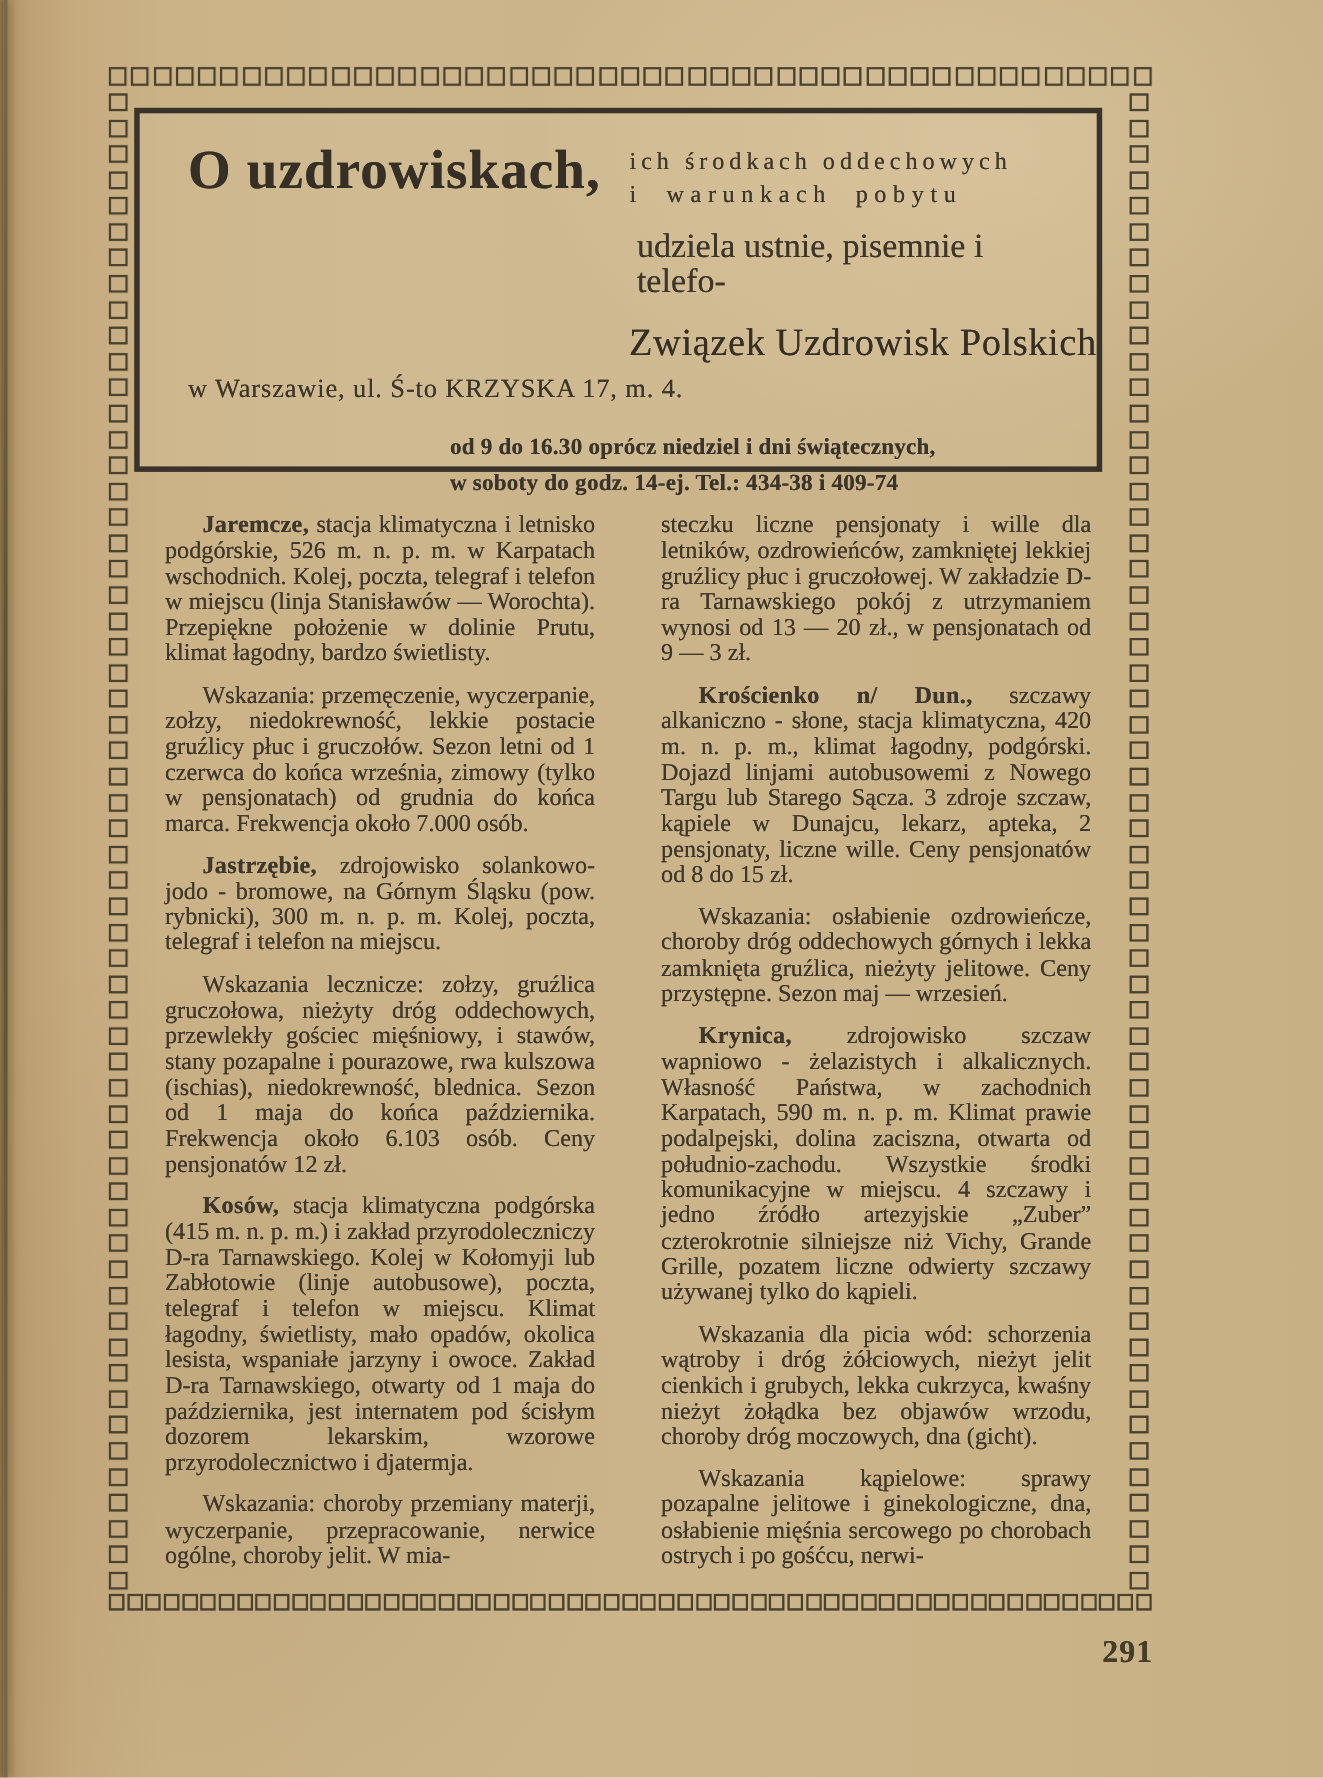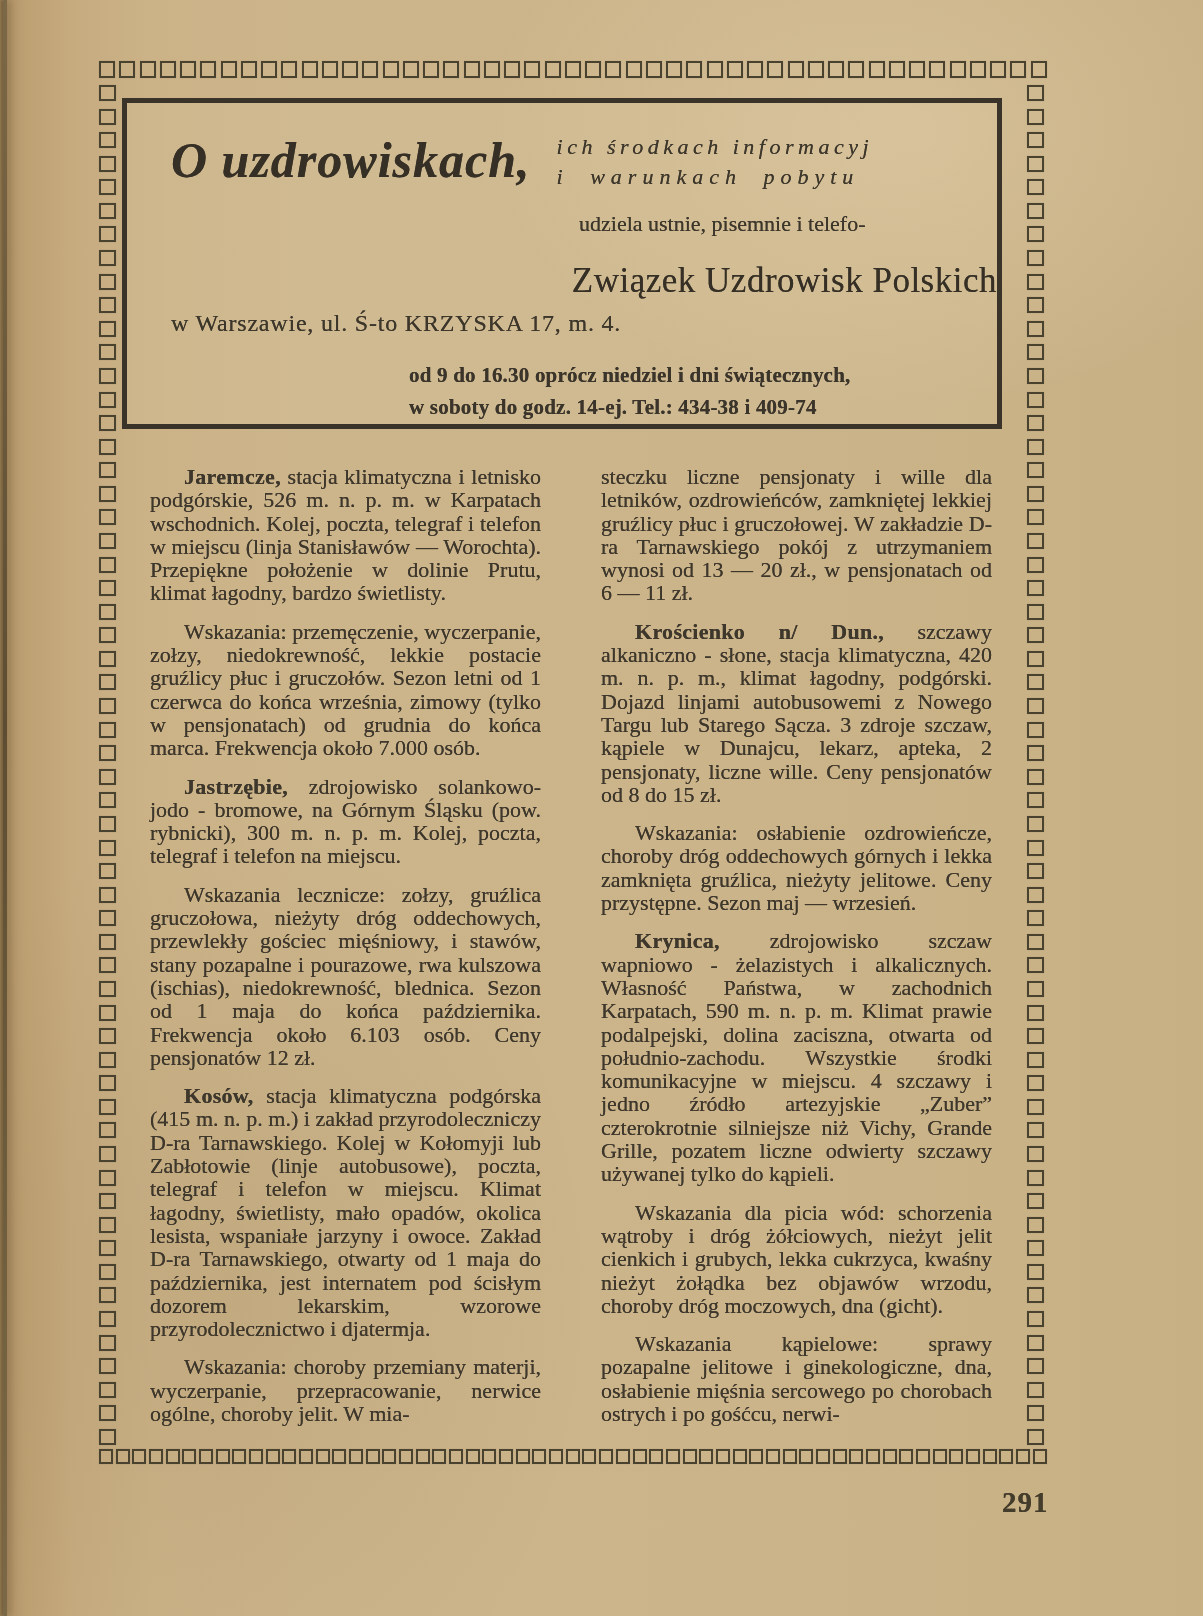--- a/index.html
+++ b/index.html
@@ -24,26 +24,26 @@
   .sq-bottom{left:99px;top:1449px;width:948px;height:15px;}
   .sq-bottom i{width:14px;height:15px;}
   .sq-left,.sq-right{flex-direction:column;top:85px;height:1360px;width:17px;}
   .sq-left{left:99px;}
   .sq-right{left:1027px;}
   .sq-left i,.sq-right i{width:17px;height:16px;}
   
   .ad-box{position:absolute;left:122px;top:98px;width:880px;height:331px;box-sizing:border-box;
     border:5px solid #39332a;background:rgba(255,248,224,.07);
     text-shadow:0 0 .6px rgba(56,49,38,.85);}
-  .ad-head{display:flex;align-items:center;margin:25px 16px 0 44px;font-style:italic;}
+  .ad-head{display:flex;align-items:flex-start;margin:25px 16px 0 44px;}
   .ad-title{margin:0;font-size:50px;line-height:52px;font-weight:bold;letter-spacing:1px;color:#352f25;}
   .ad-sub{margin-left:26px;padding-top:4px;font-size:22px;line-height:30px;white-space:nowrap;}
   .ad-sub .l1{letter-spacing:4.5px;}
   .ad-sub .l2{letter-spacing:6px;word-spacing:10px;}
-  .ad-info{width:396px;margin:16px 22px 0 auto;font-size:22px;line-height:31px;}
+  .ad-info{width:396px;margin:16px 22px 0 auto;font-size:31px;line-height:31px;}
   .ad-info .l2{word-spacing:24px;}
   .ad-org{margin:22px 0 0 44px;font-size:35px;letter-spacing:.5px;color:#352f25;text-align:right;}
   .ad-addr{margin:9px 0 0 44px;font-size:24px;letter-spacing:.8px;}
   .ad-hours{margin:22px 0 0 282px;font-size:21px;line-height:32px;font-weight:bold;letter-spacing:.2px;color:#3a342a;}
   
   .columns{position:absolute;left:135px;top:450px;width:872px;display:flex;gap:30px;
     text-shadow:0 0 .55px rgba(58,51,40,.9);}
   .col{width:421px;font-size:22px;line-height:23.3px;text-align:justify;color:#3e372c;}
   .col p{margin:15px;text-indent:34px;}
   .col p.noindent{text-indent:0;}
@@ -284,21 +284,21 @@
       <i></i>
       <i></i>
       <i></i>
       <i></i>
     </div>
 
   <div class="ad-box">
     <div class="ad-head">
       <h1 class="ad-title">O uzdrowiskach,</h1>
       <div class="ad-sub">
-        <div class="l1">ich środkach informacyj</div>
+        <div class="l1">ich środkach oddechowych</div>
         <div class="l2">i warunkach pobytu</div>
       </div>
     </div>
     <div class="ad-info">
       <div class="l1">udziela ustnie, pisemnie i telefo-</div>
     </div>
     <div class="ad-org">Związek Uzdrowisk Polskich</div>
     <div class="ad-addr">w Warszawie, ul. Ś-to KRZYSKA 17, m. 4.</div>
     <div class="ad-hours">
       <div>od 9 do 16.30 oprócz niedziel i dni świątecznych,</div>
@@ -309,21 +309,21 @@
   <div class="columns">
     <div class="col" id="col-left">
         <p><b>Jaremcze,</b> stacja klimatyczna i letnisko podgórskie, 526 m. n. p. m. w Karpatach wschodnich. Kolej, poczta, telegraf i telefon w miejscu (linja Stanisławów — Worochta). Przepiękne położenie w dolinie Prutu, klimat łagodny, bardzo świetlisty.</p>
         <p>Wskazania: przemęczenie, wyczerpanie, zołzy, niedokrewność, lekkie postacie gruźlicy płuc i gruczołów. Sezon letni od 1 czerwca do końca września, zimowy (tylko w pensjonatach) od grudnia do końca marca. Frekwencja około 7.000 osób.</p>
         <p><b>Jastrzębie,</b> zdrojowisko solankowo-jodo - bromowe, na Górnym Śląsku (pow. rybnicki), 300 m. n. p. m. Kolej, poczta, telegraf i telefon na miejscu.</p>
         <p>Wskazania lecznicze: zołzy, gruźlica gruczołowa, nieżyty dróg oddechowych, przewlekły gościec mięśniowy, i stawów, stany pozapalne i pourazowe, rwa kulszowa (ischias), niedokrewność, blednica. Sezon od 1 maja do końca października. Frekwencja około 6.103 osób. Ceny pensjonatów 12 zł.</p>
         <p><b>Kosów,</b> stacja klimatyczna podgórska (415 m. n. p. m.) i zakład przyrodoleczniczy D-ra Tarnawskiego. Kolej w Kołomyji lub Zabłotowie (linje autobusowe), poczta, telegraf i telefon w miejscu. Klimat łagodny, świetlisty, mało opadów, okolica lesista, wspaniałe jarzyny i owoce. Zakład D-ra Tarnawskiego, otwarty od 1 maja do października, jest internatem pod ścisłym dozorem lekarskim, wzorowe przyrodolecznictwo i djatermja.</p>
         <p>Wskazania: choroby przemiany materji, wyczerpanie, przepracowanie, nerwice ogólne, choroby jelit. W mia-</p>
       </div>
     <div class="col" id="col-right">
-        <p class="noindent">steczku liczne pensjonaty i wille dla letników, ozdrowieńców, zamkniętej lekkiej gruźlicy płuc i gruczołowej. W zakładzie D-ra Tarnawskiego pokój z utrzymaniem wynosi od 13 — 20 zł., w pensjonatach od 6 — 11 zł.</p>
+        <p class="noindent">steczku liczne pensjonaty i wille dla letników, ozdrowieńców, zamkniętej lekkiej gruźlicy płuc i gruczołowej. W zakładzie D-ra Tarnawskiego pokój z utrzymaniem wynosi od 13 — 20 zł., w pensjonatach od 9 — 3 zł.</p>
         <p><b>Krościenko n/ Dun.,</b> szczawy alkaniczno - słone, stacja klimatyczna, 420 m. n. p. m., klimat łagodny, podgórski. Dojazd linjami autobusowemi z Nowego Targu lub Starego Sącza. 3 zdroje szczaw, kąpiele w Dunajcu, lekarz, apteka, 2 pensjonaty, liczne wille. Ceny pensjonatów od 8 do 15 zł.</p>
         <p>Wskazania: osłabienie ozdrowieńcze, choroby dróg oddechowych górnych i lekka zamknięta gruźlica, nieżyty jelitowe. Ceny przystępne. Sezon maj — wrzesień.</p>
         <p class="gap"><b>Krynica,</b> zdrojowisko szczaw wapniowo - żelazistych i alkalicznych. Własność Państwa, w zachodnich Karpatach, 590 m. n. p. m. Klimat prawie podalpejski, dolina zaciszna, otwarta od południo-zachodu. Wszystkie środki komunikacyjne w miejscu. 4 szczawy i jedno źródło artezyjskie „Zuber” czterokrotnie silniejsze niż Vichy, Grande Grille, pozatem liczne odwierty szczawy używanej tylko do kąpieli.</p>
         <p class="gap">Wskazania dla picia wód: schorzenia wątroby i dróg żółciowych, nieżyt jelit cienkich i grubych, lekka cukrzyca, kwaśny nieżyt żołądka bez objawów wrzodu, choroby dróg moczowych, dna (gicht).</p>
         <p class="gap">Wskazania kąpielowe: sprawy pozapalne jelitowe i ginekologiczne, dna, osłabienie mięśnia sercowego po chorobach ostrych i po gośćcu, nerwi-</p>
       </div>
   </div>
 
   <div class="page-number">291</div>
 </div>

